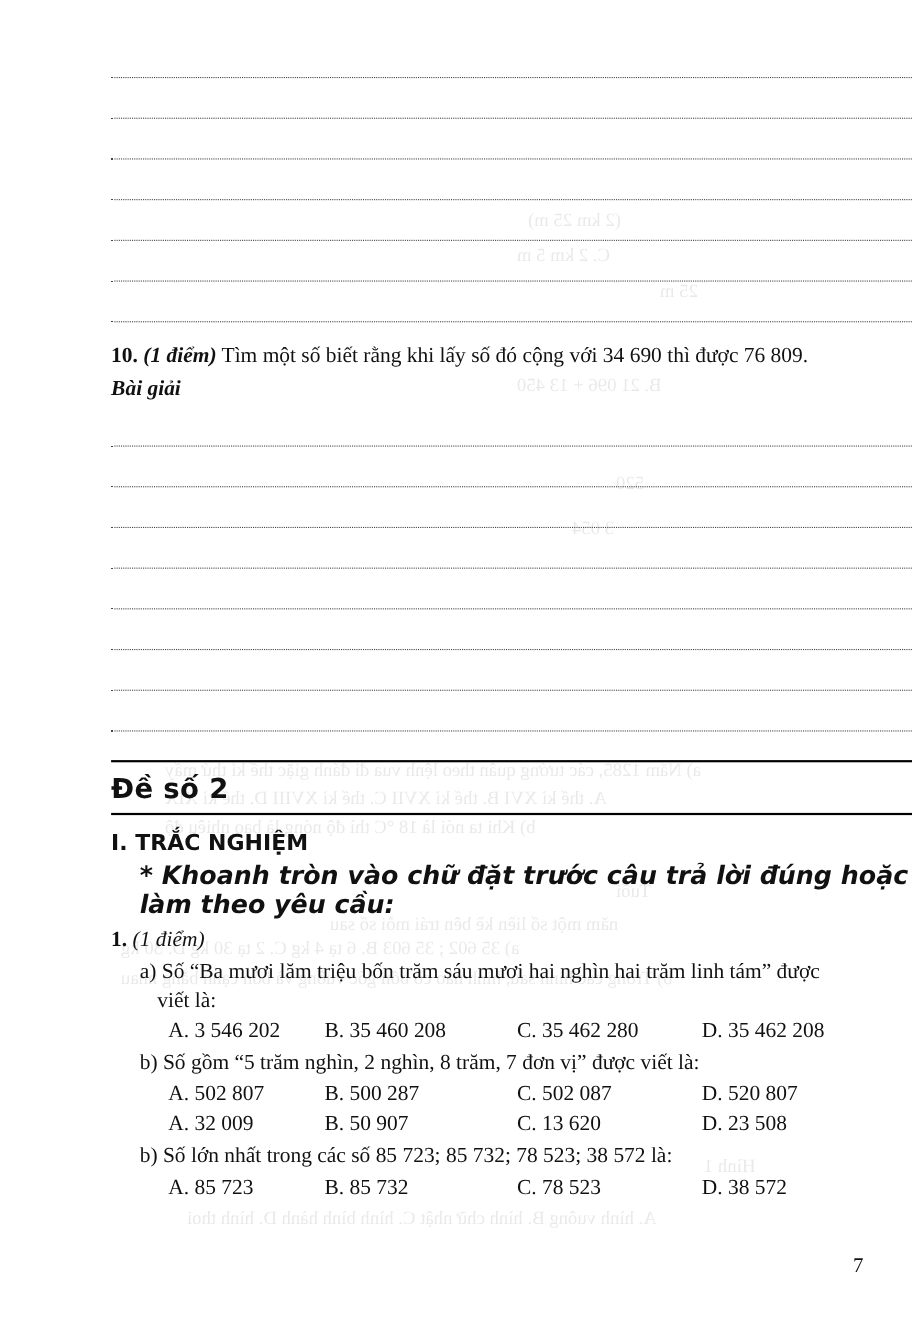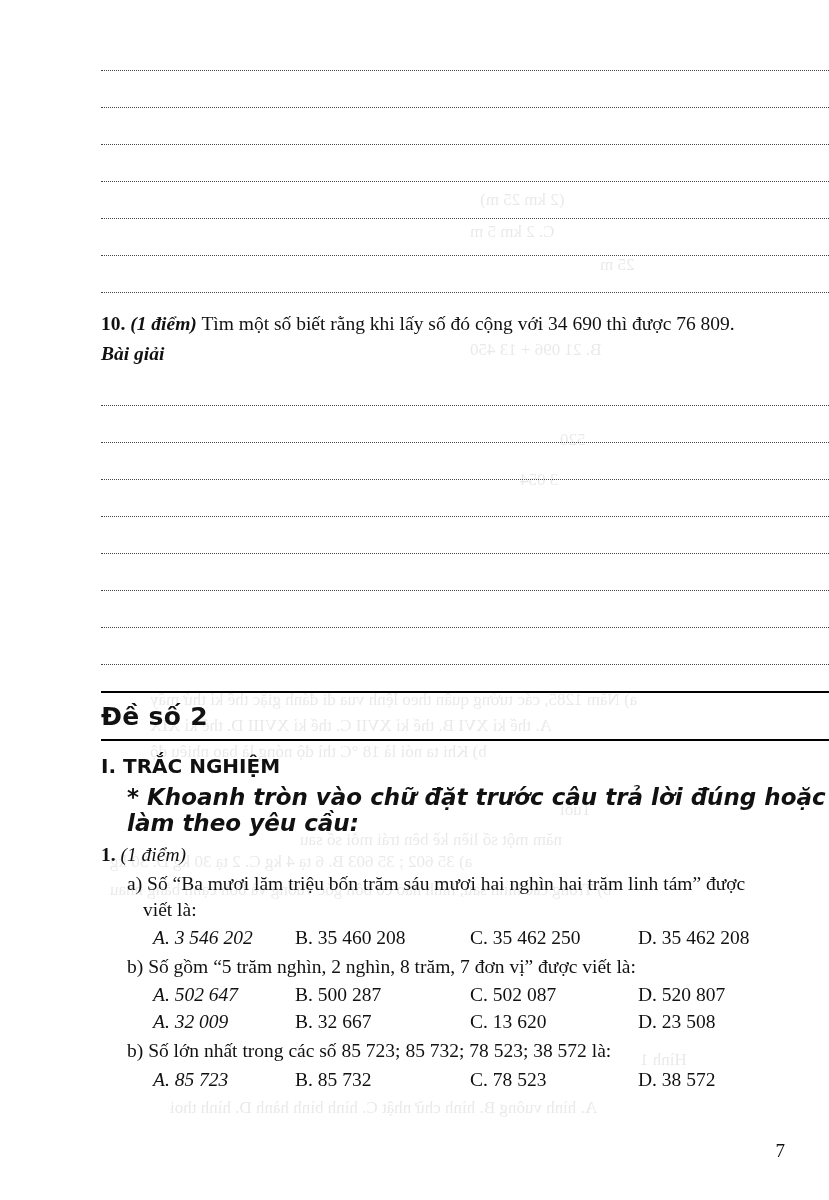--- a/index.html
+++ b/index.html
@@ -97,21 +97,21 @@
     display: block;
     margin-left: 16px;
   }
   .opts {
     margin-left: 52px;
     margin-top: 5px;
     display: flex;
     font-size: 19.5px;
   }
   .opts span { display: inline-block; }
-  .opt1 { width: 142px; font-style: italic; }
+  .opt1 { width: 142px; }
   .opt2 { width: 175px; }
   .opt3 { width: 168px; }
   .opt4 { width: 160px; }
 
   .pagenum {
     position: absolute;
     right: 44px;
     bottom: 38px;
     font-size: 19px;
   }
@@ -224,39 +224,39 @@
     </div>
 
     <div class="sub">
       <span>a)</span>
       <span>Số “Ba mươi lăm triệu bốn trăm sáu mươi hai nghìn hai trăm linh tám” được</span>
       <span class="cont">viết là:</span>
     </div>
     <div class="opts">
       <span class="opt1">A. 3 546 202</span>
       <span class="opt2">B. 35 460 208</span>
-      <span class="opt3">C. 35 462 250</span>
+      <span class="opt3">C. 35 462 280</span>
       <span class="opt4">D. 35 462 208</span>
     </div>
 
     <div class="sub">
       <span>b)</span>
       <span>Số gồm “5 trăm nghìn, 2 nghìn, 8 trăm, 7 đơn vị” được viết là:</span>
     </div>
     <div class="opts">
-      <span class="opt1">A. 502 647</span>
+      <span class="opt1">A. 502 807</span>
       <span class="opt2">B. 500 287</span>
       <span class="opt3">C. 502 087</span>
       <span class="opt4">D. 520 807</span>
     </div>
 
 
     <div class="opts">
       <span class="opt1">A. 32 009</span>
-      <span class="opt2">B. 32 667</span>
+      <span class="opt2">B. 50 907</span>
       <span class="opt3">C. 13 620</span>
       <span class="opt4">D. 23 508</span>
     </div>
 
     <div class="sub">
       <span>b)</span>
       <span>Số lớn nhất trong các số 85 723; 85 732; 78 523; 38 572 là:</span>
     </div>
     <div class="opts">
       <span class="opt1">A. 85 723</span>

